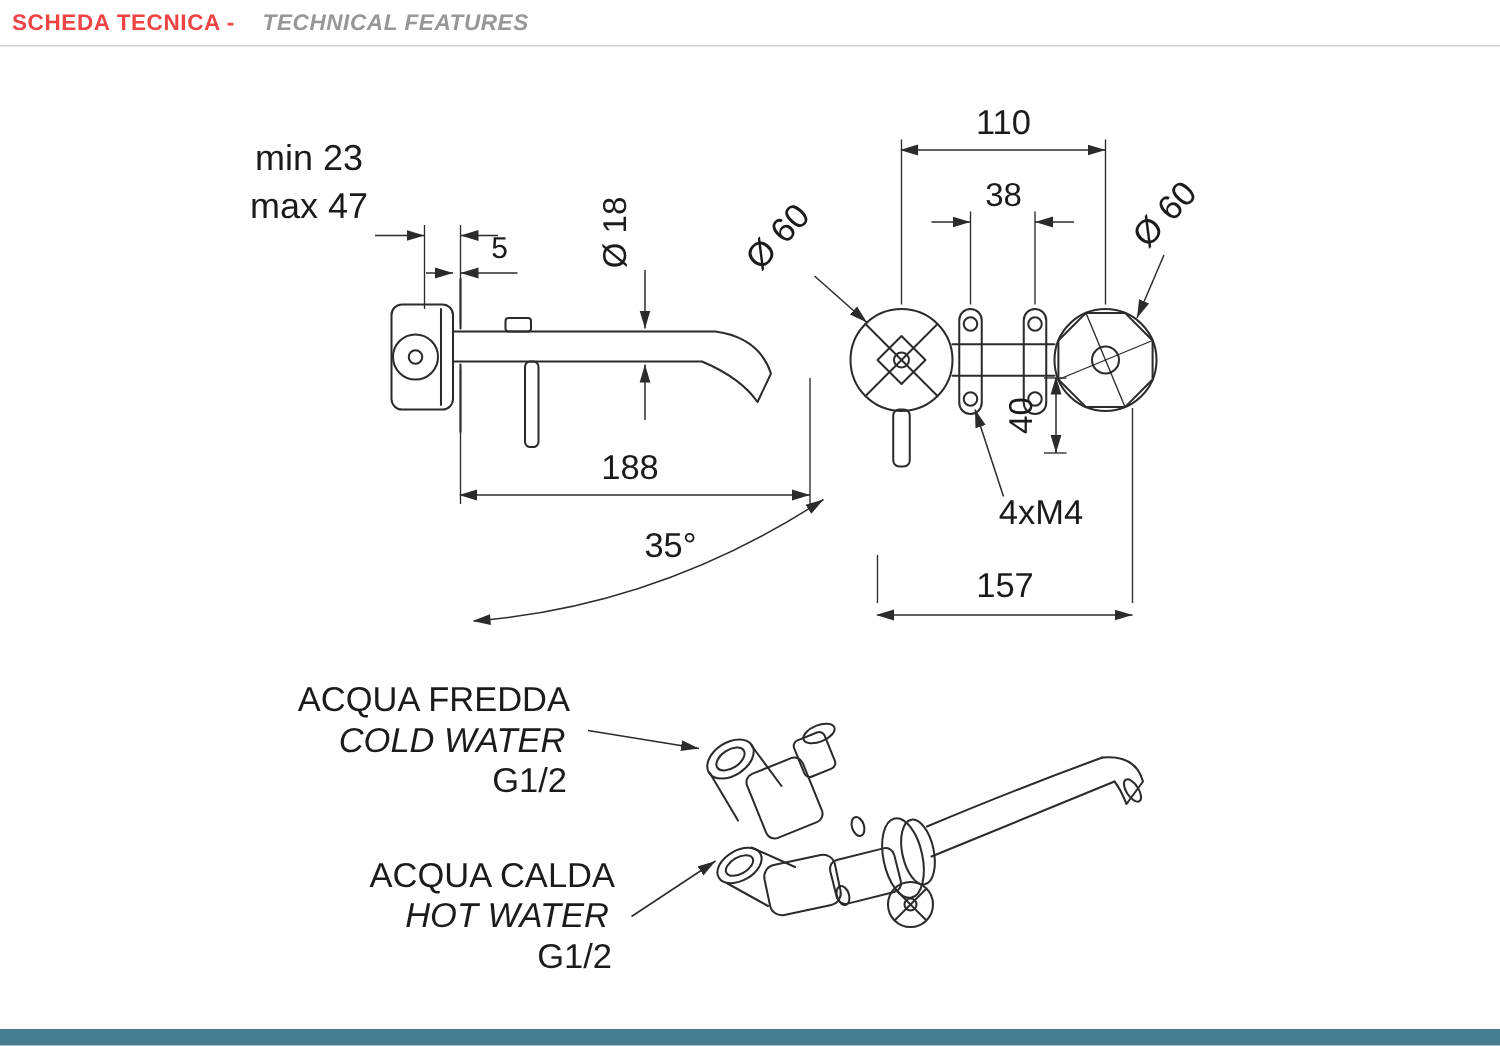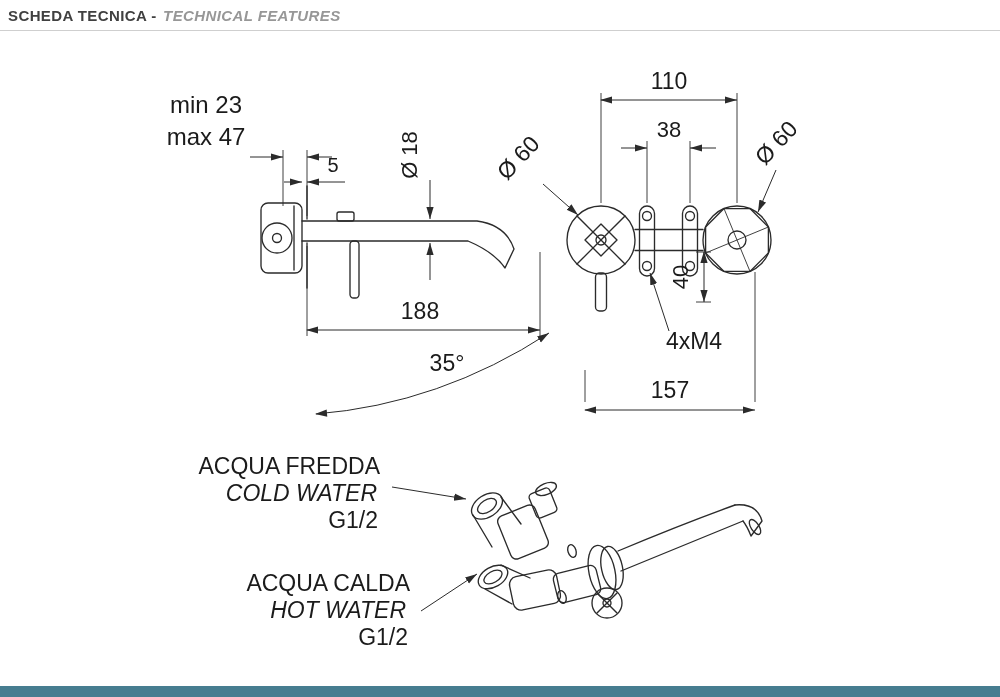--- a/index.html
+++ b/index.html
@@ -1,21 +1,21 @@
 <!DOCTYPE html>
 <html style="--line: #2b2b2b; --ink: #1b1b1b;"><head>
 <meta charset="utf-8">
 <style>
   html,body{margin:0;padding:0;background:#fff;}
   body{width:1000px;height:697px;position:relative;overflow:hidden;
        font-family:"Liberation Sans",sans-serif;}
   .page{position:absolute;inset:0;background:#ffffff;}
   header{position:absolute;top:7px;left:8px;white-space:nowrap;z-index:3;}
-  .title-it{font-weight:bold;font-size:15px;letter-spacing:.4px;color:#404040;}
-  .title-en{font-weight:bold;font-style:italic;font-size:15px;letter-spacing:.4px;color:#979797;margin-left:2px;}
+  .title-it{font-weight:bold;font-size:15px;letter-spacing:.4px;color:#ef4444;}
+  .title-en{font-weight:bold;font-style:italic;font-size:15px;letter-spacing:.4px;color:#979797;margin-left:14px;}
   .header-rule{position:absolute;top:30px;left:0;width:1000px;height:1px;background:#cfcfcf;z-index:2;}
   .footer-bar{position:absolute;left:0;bottom:0;width:1000px;height:11px;background:#467d90;}
   svg.drawing{position:absolute;top:0;left:0;z-index:1;}
   .st{stroke:var(--line,#2b2b2b);fill:none;stroke-width:1.35;stroke-linecap:round;stroke-linejoin:round;}
   .dim{stroke:var(--line,#2b2b2b);fill:none;stroke-width:1;}
   .ext{stroke:var(--line,#2b2b2b);fill:none;stroke-width:.9;}
   text{fill:var(--ink,#1b1b1b);font-family:"Liberation Sans",sans-serif;}
   .t24{font-size:24px;} .t23{font-size:23px;} .t22{font-size:22px;} .t20{font-size:20px;}
   .it{font-style:italic;}
   .mk{fill:var(--line,#2b2b2b);}

